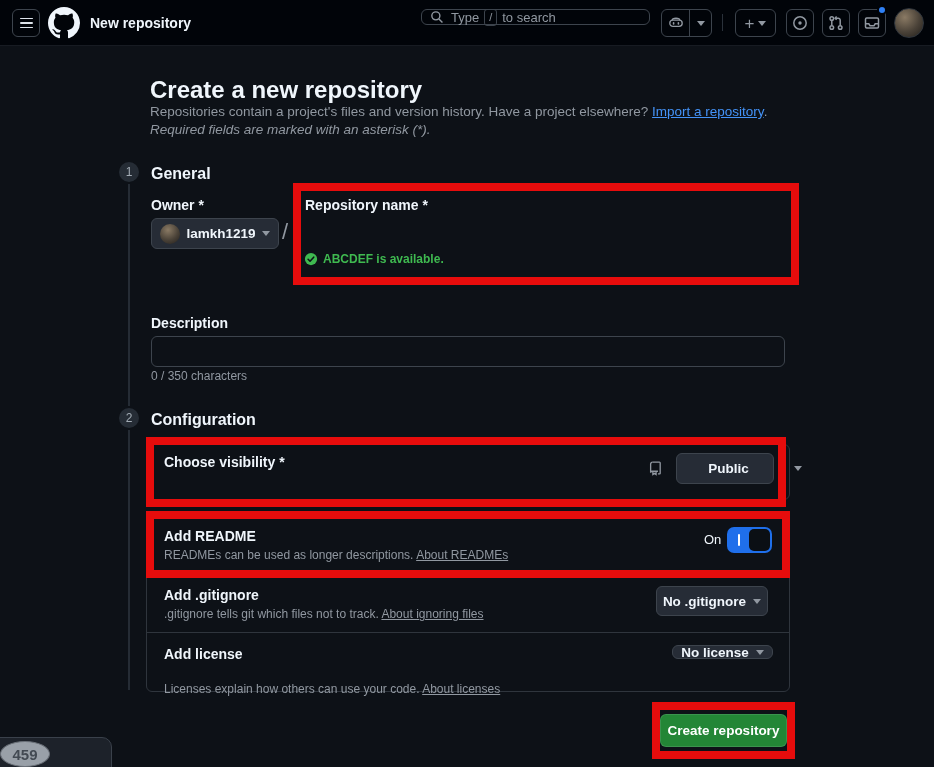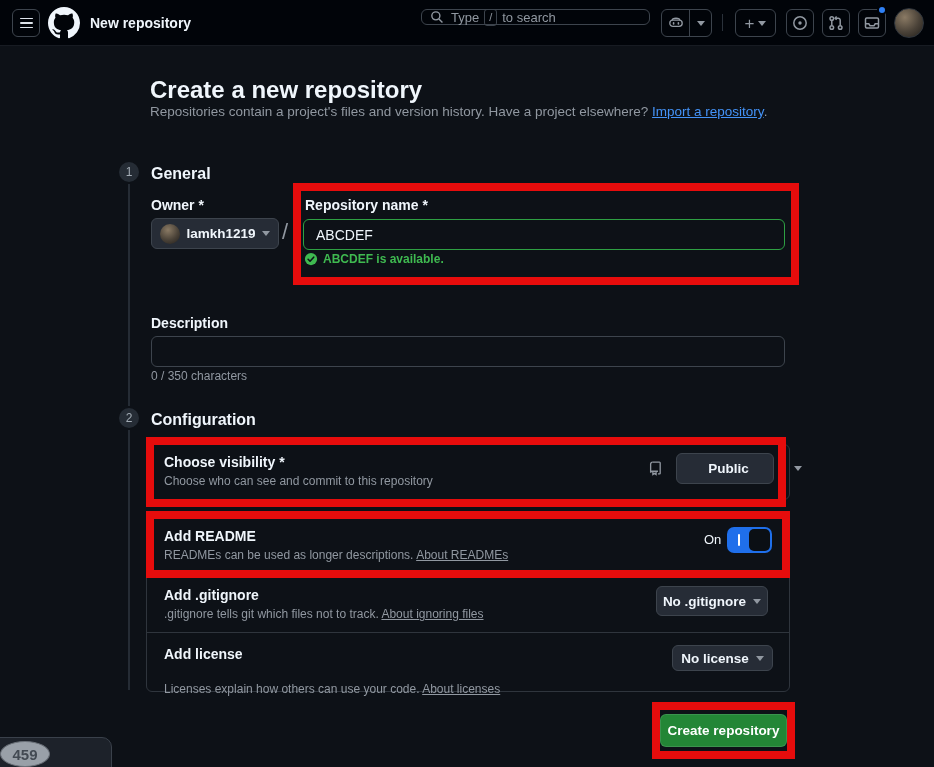--- a/index.html
+++ b/index.html
@@ -72,21 +72,21 @@
   .box-container{position:absolute;border:1px solid var(--border-soft);border-radius:6px;}
   .vis-container{left:146px;top:444px;width:644px;height:56px;}
   .rows-container{left:146px;top:511px;width:644px;height:181px;}
   .row-label{position:absolute;font-size:14px;font-weight:bold;color:var(--fg);}
   .row-desc{position:absolute;font-size:12px;color:var(--muted);}
   .row-desc a{color:var(--muted);text-decoration:underline;}
   .row-divider{position:absolute;left:147px;top:632px;width:642px;height:1px;background:var(--border-soft);}
 
   .public-btn{left:676px;top:453px;width:98px;height:31px;}
   .gitignore-btn{left:656px;top:586px;width:112px;height:30px;}
-  .license-btn{left:672px;top:645px;width:101px;height:26px;}
+  .license-btn{left:672px;top:645px;width:101px;height:14px;}
   .drop-btn svg{flex:0 0 auto;}
 
   .on-label{position:absolute;left:704px;top:532px;font-size:13px;color:var(--fg);}
   .toggle{position:absolute;left:727px;top:527px;width:45px;height:26px;border-radius:7px;background:var(--toggle-blue);cursor:pointer;}
   .toggle .bar{position:absolute;left:11px;top:7px;width:2px;height:12px;background:#fff;border-radius:1px;}
   .toggle .knob{position:absolute;left:22px;top:2px;width:21px;height:22px;border-radius:5px;background:#0b0f14;}
 
   .create-btn{position:absolute;left:660px;top:714px;width:127px;height:33px;background:var(--btn-green);border:1px solid rgba(240,246,252,.12);border-radius:6px;color:#fff;font-size:13.5px;font-weight:bold;display:flex;align-items:center;justify-content:center;cursor:pointer;font-family:inherit;}
 
   .badge-panel{position:absolute;left:-14px;top:737px;width:126px;height:46px;background:#1d222a;border:1px solid #3a414b;border-radius:10px;}
@@ -165,56 +165,55 @@
         </svg>
     </div>
     <div class="notif-dot"></div>
     <div class="avatar"></div>
   </div>
 
   <h1 class="page-title">Create a new repository</h1>
   <p class="intro">
     <span>Repositories contain a project's files and version history. Have a project elsewhere? </span><a class="link-blue">Import a repository</a><span>.</span>
   </p>
+  <p class="required-note">Required fields are marked with an asterisk (*).</p>
 
   <div class="step-circle" style="left:119px;top:162px;">1</div>
   <div class="step-line" style="left:128px;top:184px;height:222px;"></div>
   <h2 class="section-title" style="left:151px;top:165px;">General</h2>
 
   <span class="field-label" style="left:151px;top:197px;">Owner *</span>
   <div class="drop-btn owner-btn">
     <span class="mini-avatar"></span>
     <span>lamkh1219</span>
     <span class="caret"></span>
   </div>
   <span class="slash-sep">/</span>
 
   <span class="field-label" style="left:305px;top:197px;z-index:6;">Repository name *</span>
-  <input class="repo-input" style="z-index: 6;" type="text" value="ABCDEF">
   <div class="avail-row" style="z-index:6;">
     <svg width="14" height="14" viewBox="0 0 16 16">
         <circle cx="8" cy="8" r="7" fill="#3fb950"></circle>
         <path d="M4.7 8.3 l2.2 2.2 4.2-4.6" stroke="#0d1117" stroke-width="1.8" fill="none" stroke-linecap="round" stroke-linejoin="round"></path>
       </svg>
     <span>ABCDEF is available.</span>
   </div>
   <div class="annot redbox1"></div>
 
 
   <span class="field-label" style="left:151px;top:315px;">Description</span>
   <input class="desc-input" type="text" style="">
   <span class="char-counter">0 / 350 characters</span>
 
   <div class="step-circle" style="left:119px;top:408px;">2</div>
   <div class="step-line" style="left:128px;top:430px;height:260px;"></div>
   <h2 class="section-title" style="left:151px;top:411px;">Configuration</h2>
 
   <div class="box-container vis-container"></div>
   <span class="row-label" style="left:164px;top:454px;z-index:6;">Choose visibility *</span>
-  <span class="row-desc" style="left:164px;top:474px;z-index:6;">Choose who can see and commit to this repository</span>
   <div class="drop-btn public-btn" style="z-index:6;gap:45px;">
     <svg width="15" height="15" viewBox="0 0 16 16" fill="none" stroke="#9198a1" stroke-width="1.4">
         <path d="M4.8 1.2 h7.4 a0.8 0.8 0 0 1 .8 .8 v11 a0.8 0.8 0 0 1 -.8 .8 h-1.6"></path>
         <path d="M4.8 1.2 a2 2 0 0 0 -2 2 v9.3 a1.6 1.6 0 0 1 1.6 -1.6 h6.2"></path>
         <path d="M5.2 11 v3.4 l1.7-1.2 1.7 1.2 V11"></path>
       </svg>
     <span>Public</span>
     <span class="caret"></span>
   </div>
   <div class="annot redbox2"></div>

